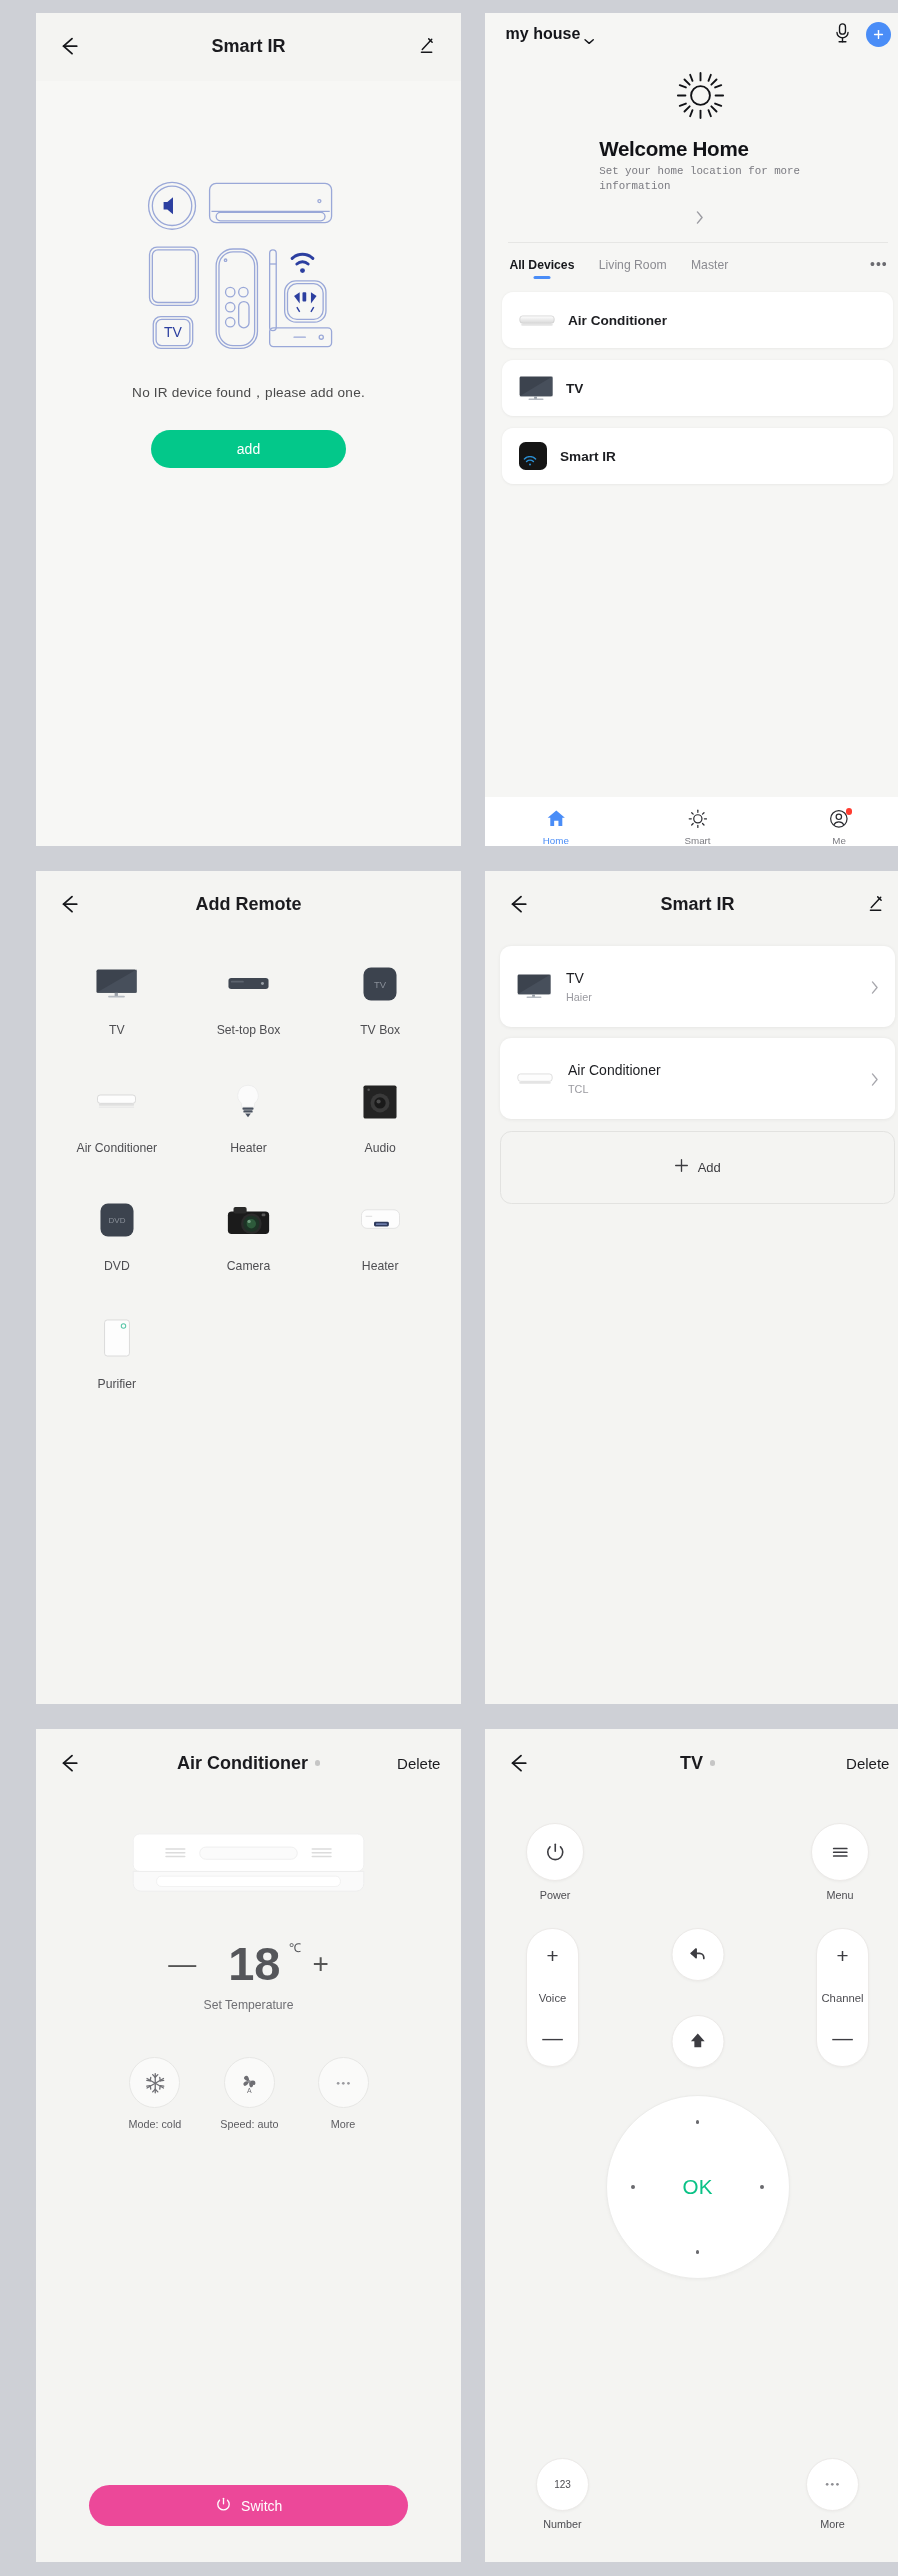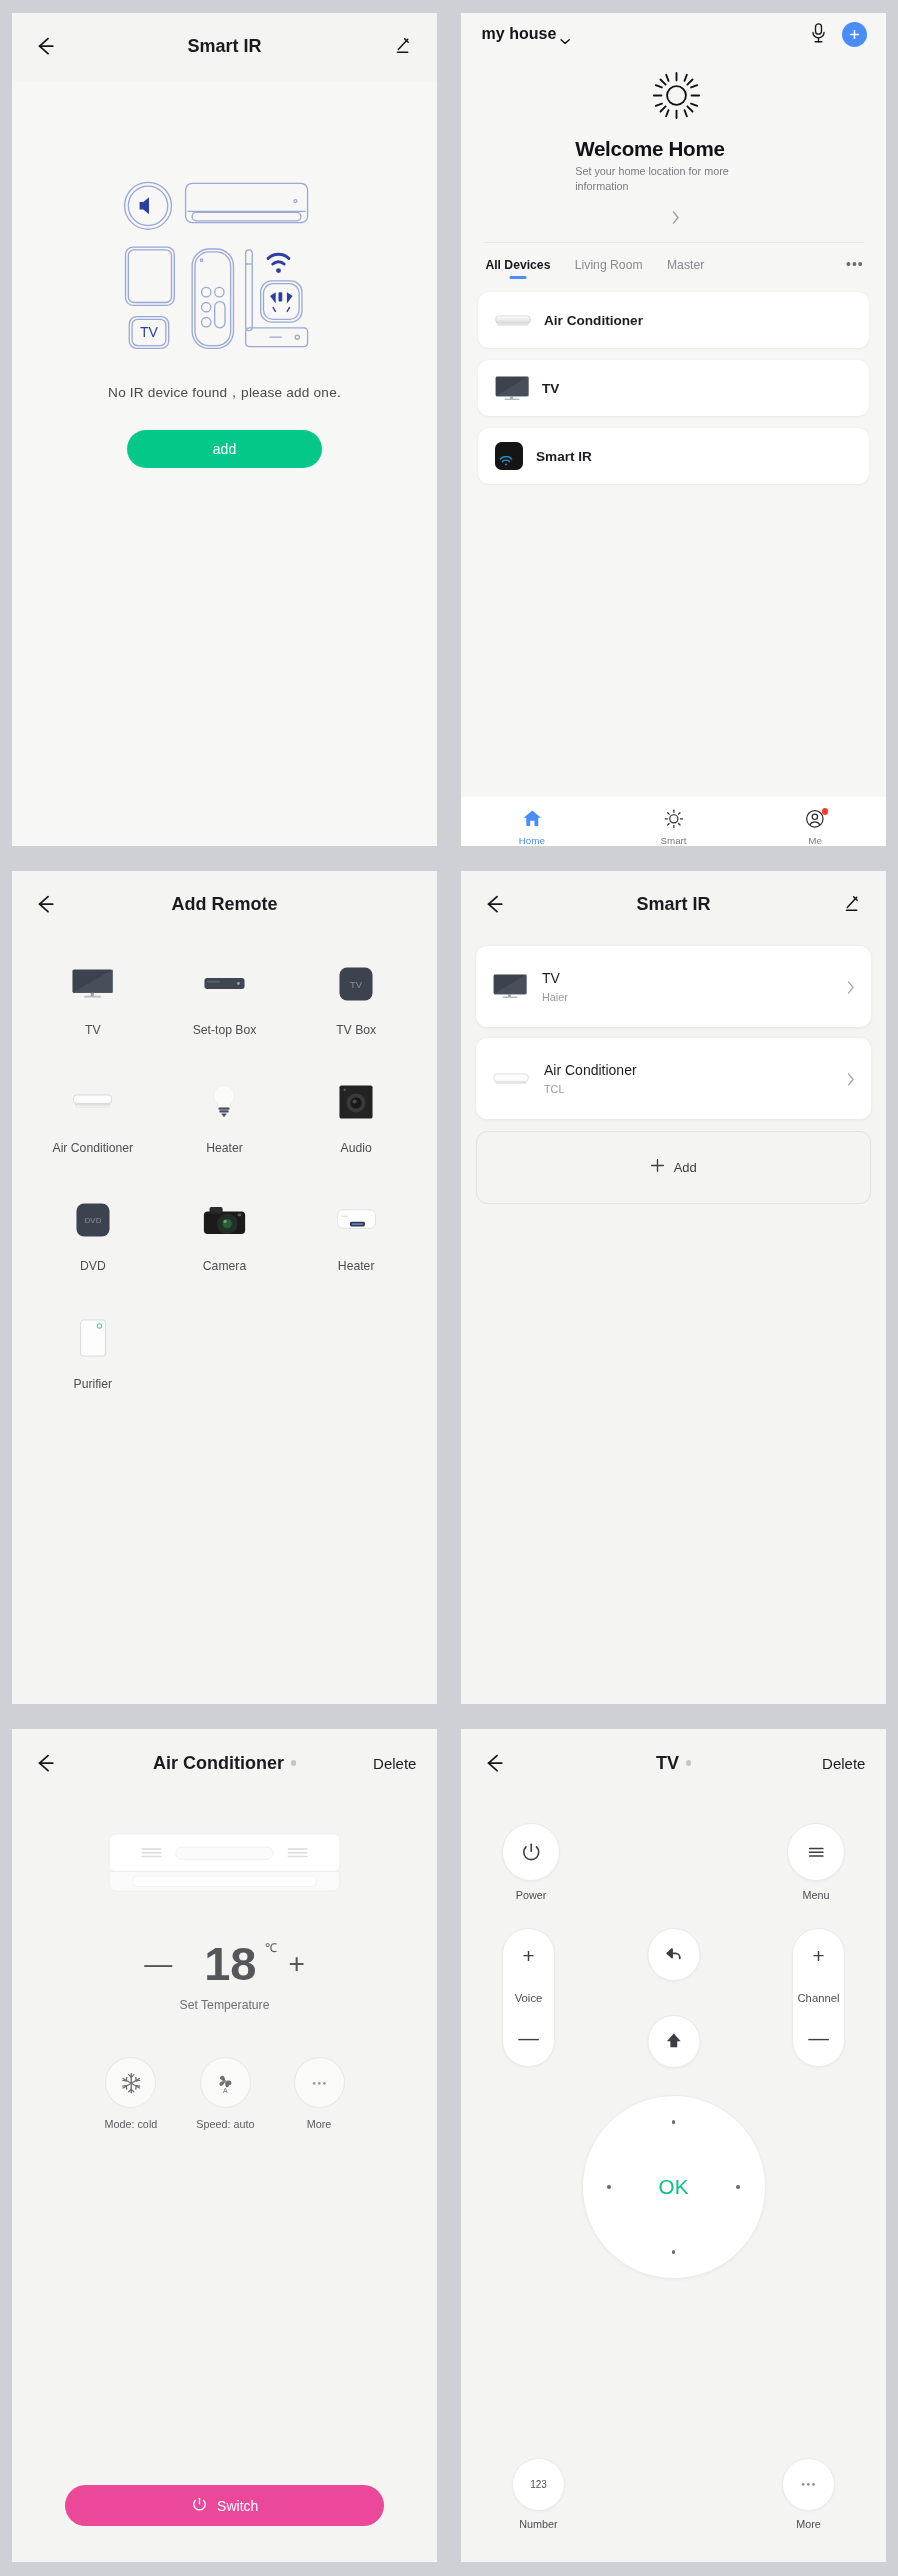--- a/index.html
+++ b/index.html
@@ -7,20 +7,21 @@
     width: 899px; height: 2576px;
     background: #ced0d6;
     font-family: "Liberation Sans", sans-serif;
     overflow: hidden;
   }
   .sheet {
     width: 747px; height: 2576px;
     display: grid;
     grid-template-columns: 449px 449px;
     grid-template-rows: 858px 858px 859px;
+    padding-left: 24px;
   }
   .cell { display: flex; align-items: center; justify-content: center; }
   .phone {
     width: 425px; height: 833px;
     background: #f4f4f2;
     position: relative;
     overflow: hidden;
     display: flex; flex-direction: column;
   }
 
@@ -75,21 +76,21 @@
     color:#fff; font-size:18px; line-height:1; font-weight:300;
   }
   .welcome {
     display:flex; align-items:center; gap:17px;
     padding: 15px 19px 19px 24.4px;
     flex-direction: column;
   }
   .sun-ico { width:49px;height:49px;flex:none;}
   .welcome-txt { flex:1; }
   .welcome-title { font-size:20.6px;font-weight:bold;color:#111216;letter-spacing:-0.3px;}
-  .welcome-sub { font-size:10.8px;color:#7a7a80; margin-top:3.8px; line-height:1.35; max-width:202px;}
+  .welcome-sub { font-size:10.8px;color:#7a7a80; margin-top:3.8px; line-height:1.35; max-width:202px;font-family:Liberation Mono, monospace;}
   .chev-r { width:7.5px; height:13px; color:#9b9ba1; flex:none;}
   .hr { height:0.9px; background:#e6e6e4; margin:0 22.5px;}
   .tabs { display:flex; align-items:flex-end; gap:24.4px; padding: 12.2px 22.5px 0 24.4px; }
   .tab { font-size:12.2px; color:#8b8b91; padding-bottom:7.5px; position:relative;}
   .tab.active { color:#17181c; font-weight:bold;}
   .tab.active::after{
     content:""; position:absolute; left:50%; transform:translateX(-50%);
     bottom:0; width:17px;height:2.8px;border-radius:1.9px;background:#4a8df7;
   }
   .tab-more { margin-left:auto; color:#6b6b70; font-size:14px; letter-spacing:0.9px; padding-bottom:7.5px;}

